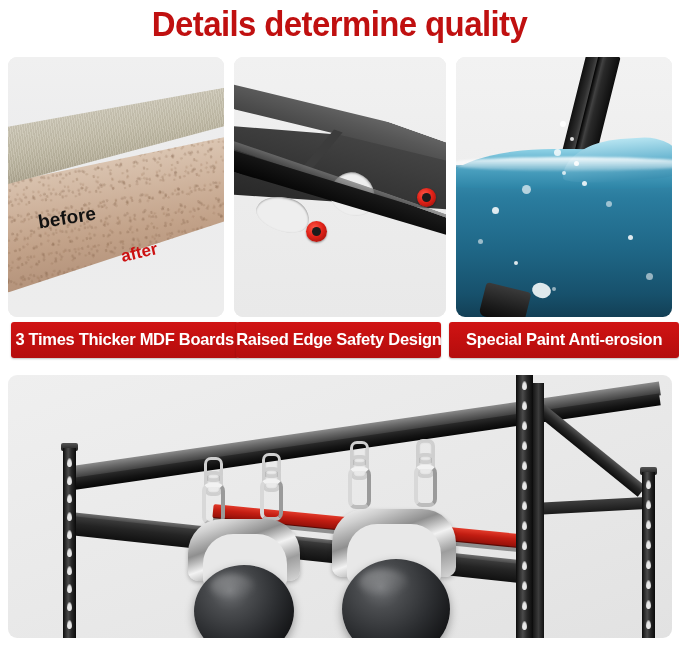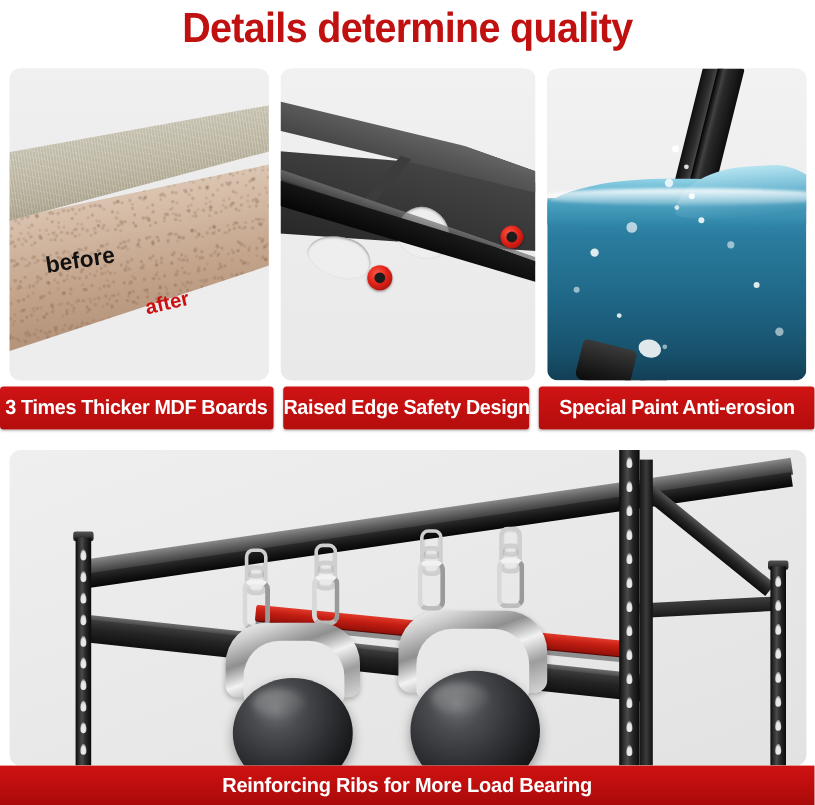--- a/index.html
+++ b/index.html
@@ -204,21 +204,21 @@
     background:linear-gradient(180deg,#d01414 0%,#c41010 45%,#b40d0d 100%);
     border-radius:3px;
     color:#ffffff;
     font-size:17px;
     font-weight:bold;
     letter-spacing:-0.3px;
     display:flex;align-items:center;justify-content:center;
     white-space:nowrap;
     box-shadow:0 1px 2px rgba(0,0,0,.25);
   }
-  #cap1{left:0px;width:228px;}
+  #cap1{left:11px;width:228px;}
   #cap2{left:236px;width:205px;}
   #cap3{left:449px;width:230px;}
   .cap span{transform:scaleX(0.97);}
 
   
   #panel4{
     position:absolute;left:8px;top:375px;width:664px;height:263px;
     border-radius:9px;overflow:hidden;
     background:linear-gradient(160deg,#efefef 0%,#eaeaea 40%,#e6e6e6 72%,#e2e2e2 100%);
   }
@@ -499,17 +499,14 @@
         <div class="carab" style="left:76px;top:24px;"></div>
         <div class="kb-handle-r" style="left:-6px;top:68px;width:124px;height:68px;">
           <div class="kb-handle-hole" style="width:94px;height:58px;"></div>
         </div>
         <div class="kb-ball" style="left:4px;top:118px;width:108px;height:100px;"></div>
       </div>
 
     </div>
   </div>
 
-  <div id="cap4">
-    <span>Reinforcing Ribs for More Load Bearing</span>
-  </div>
 
 </div>
 
 </body></html>

